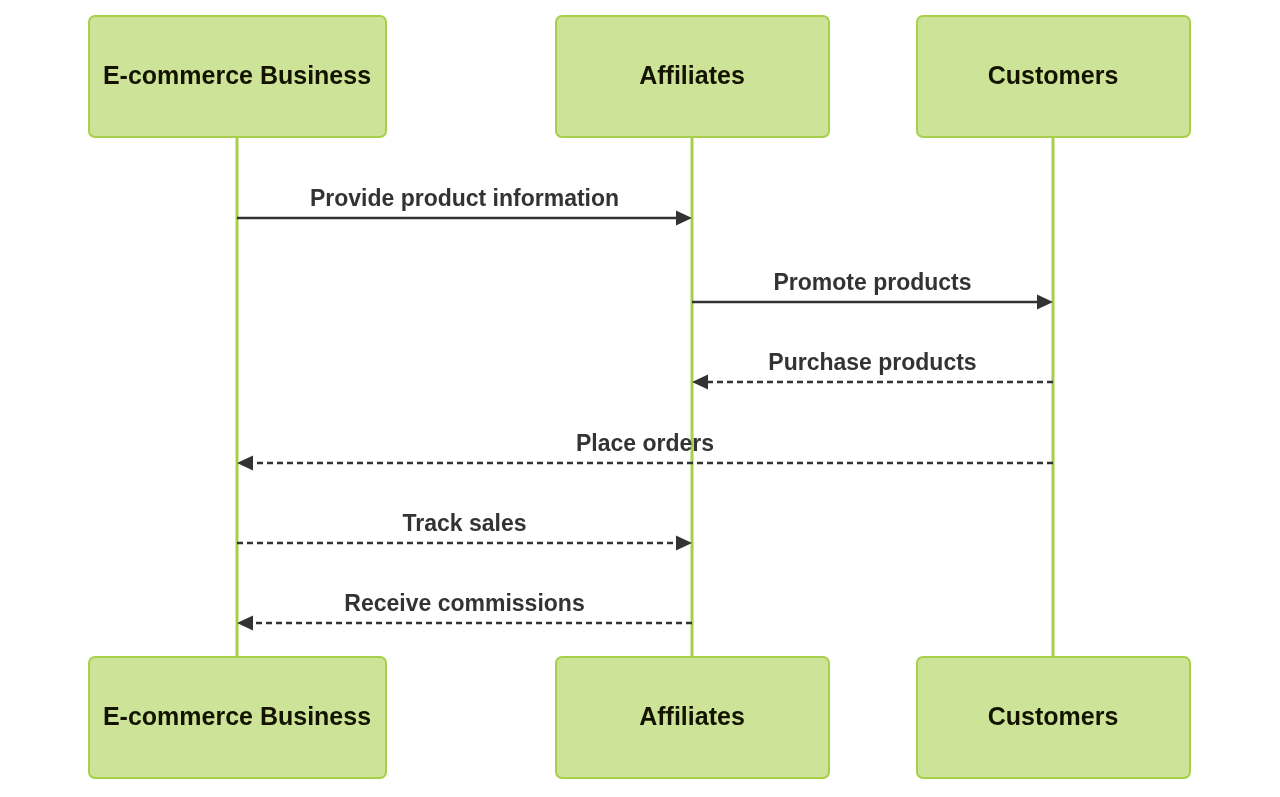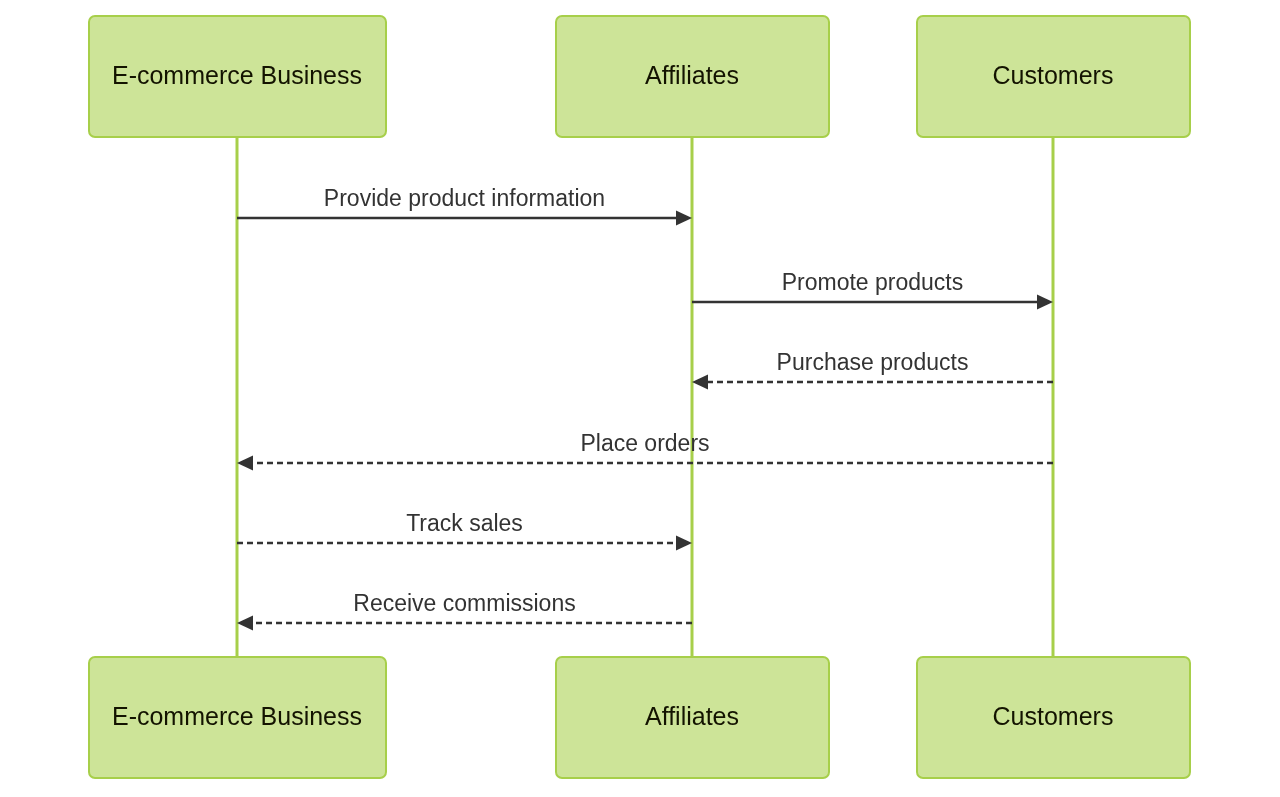--- a/index.html
+++ b/index.html
@@ -10,20 +10,21 @@
   body {
     width: 1280px;
     height: 797px;
     font-family: "Liberation Sans", sans-serif;
     overflow: hidden;
   }
   #diagram {
     position: relative;
     width: 1052px;
     height: 797px;
+    font-weight: bold;
   }
   #diagram svg {
     position: absolute;
     left: 0;
     top: 0;
     display: block;
   }
   .actor-box-rect {
     fill: #cde498;
     stroke: #a7cf4a;

